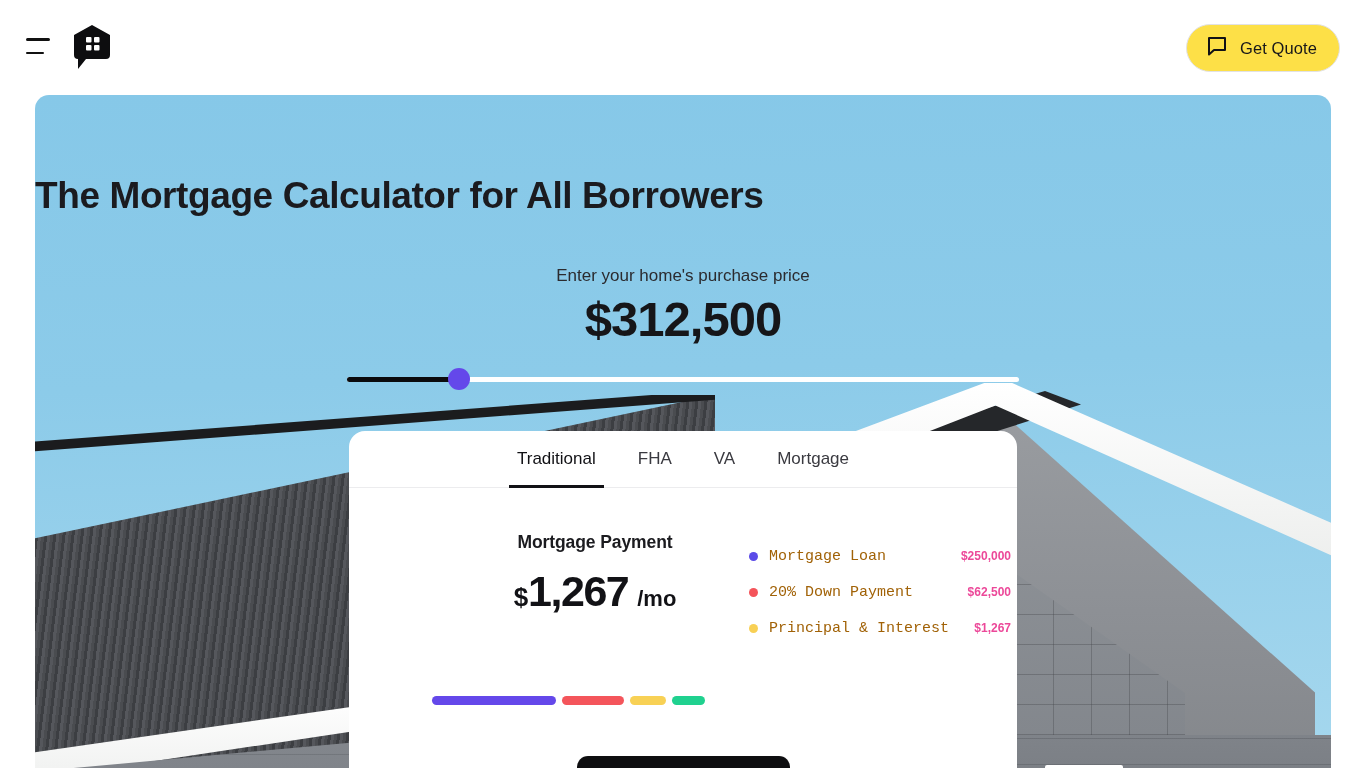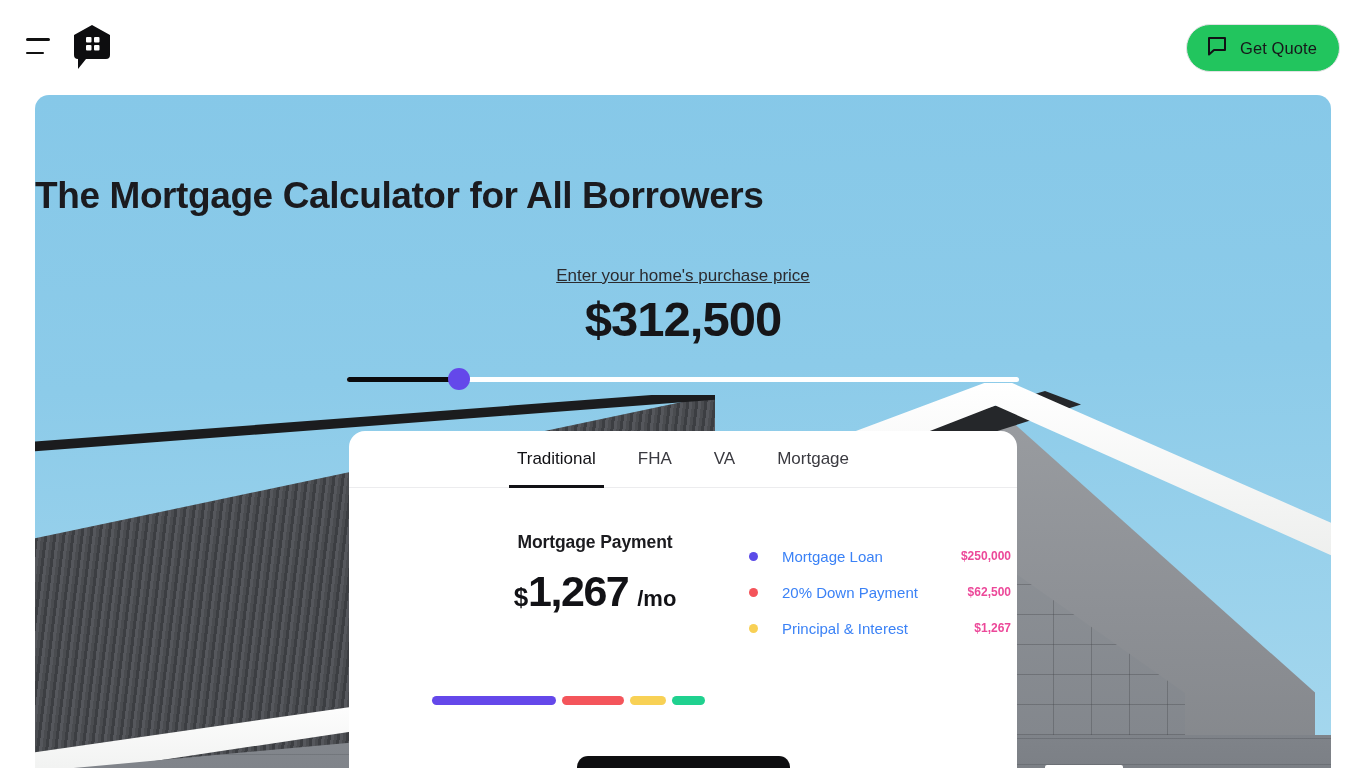--- a/index.html
+++ b/index.html
@@ -26,21 +26,21 @@
   #hamburger i { display:block; height: 2.5px; background:#111; border-radius:2px; }
   #hamburger i:nth-child(1){ width: 24px; }
   #hamburger i:nth-child(2){ width: 18px; }
 
   #logo { position: absolute; left: 72px; top: 24px; width: 40px; height: 46px; cursor:pointer; }
 
   #get-quote {
     position: absolute; right: 26px; top: 24px;
     height: 48px; padding: 0 22px 0 20px;
     border: 1px solid #e2e2e4; border-radius: 26px;
-    background: #22c55e;
+    background: #fde047;
     display: flex; align-items: center; gap: 12px;
     cursor: pointer;
   }
   #get-quote .lbl { font-size: 16.5px; color: #17171a; letter-spacing:.1px; }
 
   
   #hero {
     position: absolute; left: 35px; top: 95px;
     width: 1296px; height: 700px;
     border-radius: 14px;
@@ -129,21 +129,21 @@
   }
 
   
   #hero-title {
     position:absolute; left:0; top:80px; width:1060px;
     text-align:left; font-size:37px; font-weight:bold;
     letter-spacing:-0.4px; color:#1b1b1f;
   }
   #price-label {
     position:absolute; left:0; top:171px; width:1296px;
-    text-align:center; font-size:17px; color:#2b2b2f;text-decoration:underline;
+    text-align:center; font-size:17px; color:#2b2b2f;
   }
   #price-value {
     position:absolute; left:0; top:196px; width:1296px;
     text-align:center; font-size:49px; font-weight:bold;
     letter-spacing:-1px; color:#161619;
   }
 
   
   #slider { position:absolute; left:312px; top:272px; width:672px; height:24px; cursor:pointer; }
   #slider .track-bg {
@@ -188,21 +188,21 @@
   #payment-amount .cur { font-size:26px; font-weight:bold; color:#121216; }
   #payment-amount .amt { font-size:43px; font-weight:bold; letter-spacing:-1.5px; color:#121216; }
   #payment-amount .per { font-size:22px; font-weight:bold; color:#121216; margin-left:9px; }
 
   #bars { position:absolute; left:83px; top:208px; width:300px; height:9px; display:flex; gap:6px; }
   #bars span { display:block; height:9px; border-radius:5px; }
 
   #legend { position:absolute; left:400px; top:50px; width:262px; }
   .legend-row { display:flex; align-items:center; height:36px; }
   .legend-row .dot { width:9px; height:9px; border-radius:50%; flex:0 0 9px; }
-  .legend-row .name { font-size:15px; color:#3b82f6; margin-left:24px; white-space:nowrap; }
+  .legend-row .name { font-size:15px; color:#a16207; margin-left:11px; white-space:nowrap;font-family:Liberation Mono, monospace; }
   .legend-row .val { margin-left:auto; font-size:12px; font-weight:bold; color:#ec4899; }
 
   #cta {
     position:absolute; left:228px; top:268px; width:213px; height:56px;
     background:#0e0e10; color:#ffffff; border:none; border-radius:11px;
     font-size:16px; font-weight:bold; letter-spacing:.1px;
     font-family:"Liberation Sans", sans-serif; cursor:pointer;
   }
 </style>
 </head>

